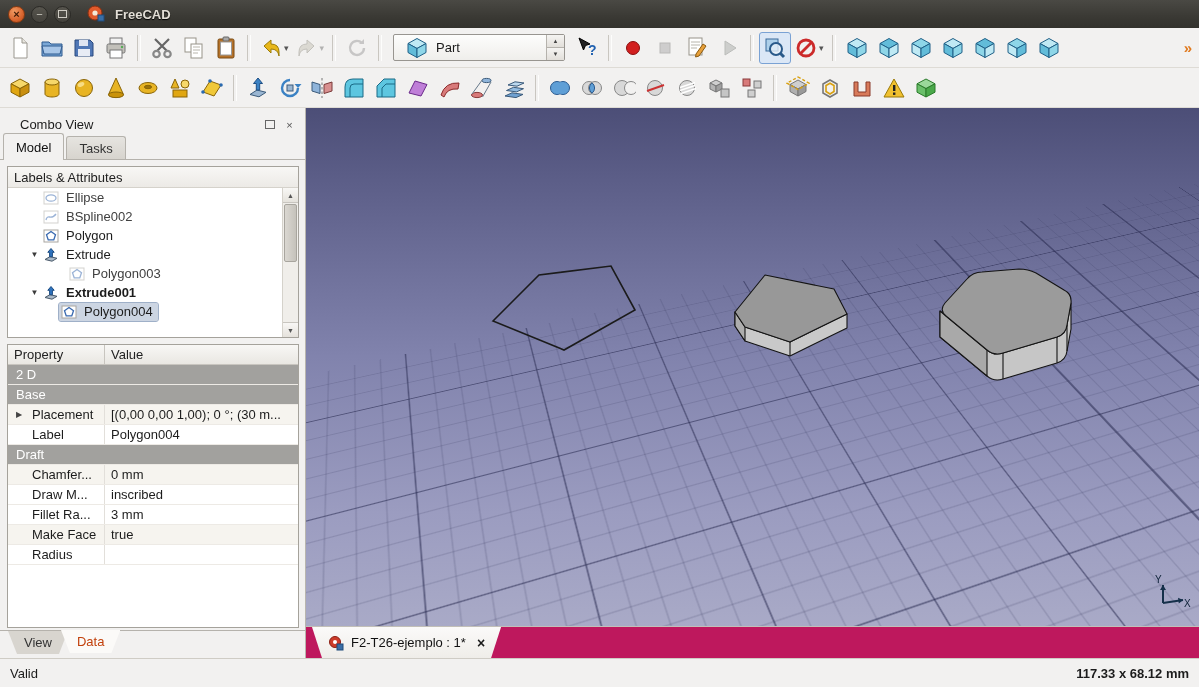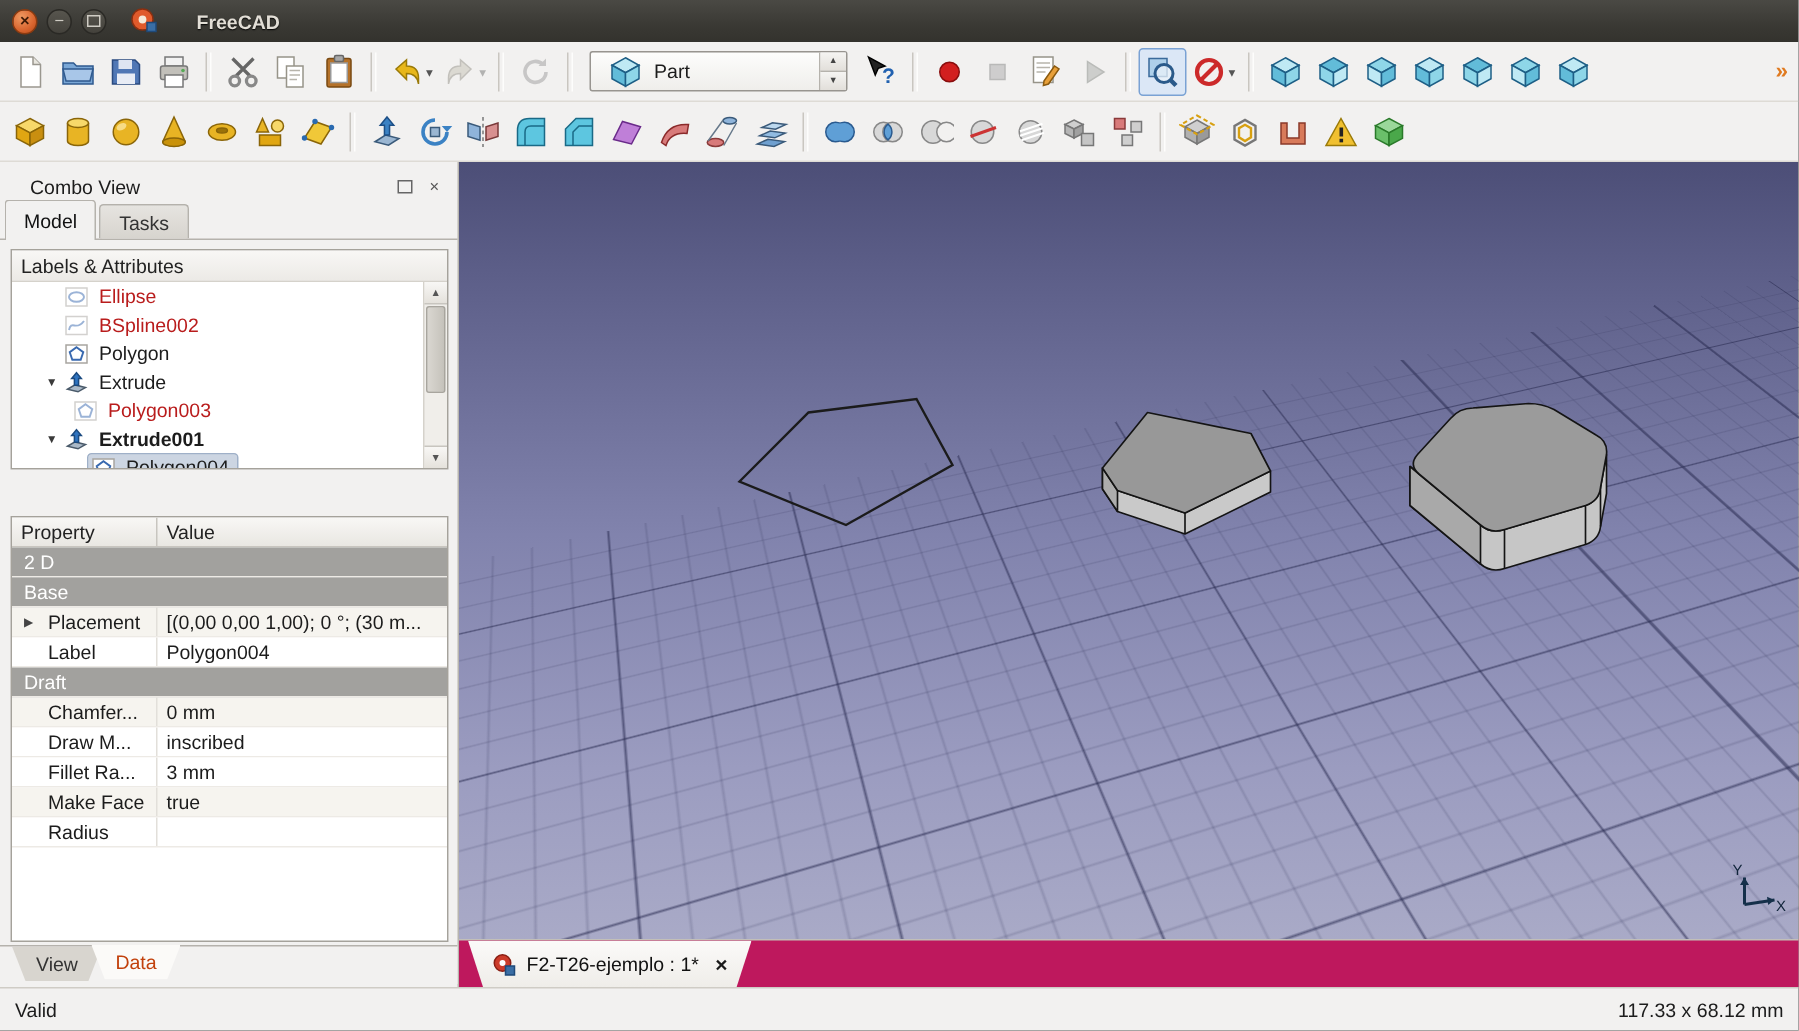--- a/index.html
+++ b/index.html
@@ -11,21 +11,21 @@
     background:linear-gradient(#4a4944,#3a3934 60%,#33322d);
     display:flex;align-items:center;padding:0 8px;gap:6px;box-sizing:border-box;}
   .winbtn{width:17px;height:17px;border-radius:50%;display:flex;align-items:center;
     justify-content:center;font-size:11px;line-height:1;box-sizing:border-box;}
   .winbtn.close{background:radial-gradient(circle at 35% 30%,#f09a62,#d9652f 60%,#b44a18);
     border:1px solid #8a3a10;color:#3f1a06;font-weight:bold;}
   .winbtn.min,.winbtn.max{background:linear-gradient(#57554e,#44423c);
     border:1px solid #2a2925;color:#cfccc4;}
   .maxglyph{width:7px;height:6px;border:1px solid #cfccc4;}
   .appicon{margin-left:10px;display:flex;}
-  .apptitle{color:#e2ded6;font-weight:bold;text-shadow:0 1px 1px #000;margin-left:20px;}
+  .apptitle{color:#e2ded6;font-weight:bold;text-shadow:0 1px 1px #000;margin-left:4px;}
   
   .toolbar{position:absolute;left:0;right:0;display:flex;align-items:center;
     padding:0 4px;background:#f2f1f0;border-bottom:1px solid #dedbd5;box-sizing:border-box;}
   #tb1{top:28px;height:40px;}
   #tb2{top:68px;height:40px;}
   .tbtn{display:flex;align-items:center;justify-content:center;height:32px;min-width:32px;
     border:1px solid transparent;background:transparent;border-radius:3px;padding:0 2px;
     font-family:inherit;cursor:default;}
   .tbtn.active{background:#dbe7f6;border-color:#7aa2d4;}
   .tbtn.dis{opacity:.4;filter:grayscale(.9);}
@@ -48,30 +48,30 @@
   .cv-hbtns{margin-left:auto;display:flex;gap:5px;align-items:center;}
   .cv-hbtn{width:15px;height:15px;display:flex;align-items:center;justify-content:center;
     color:#555;font-size:11px;}
   .cv-float{width:8px;height:7px;border:1px solid #666;}
   .cv-tabs{position:absolute;left:0;top:25px;right:0;height:27px;display:flex;align-items:flex-end;
     padding-left:3px;border-bottom:1px solid #b5b2ac;box-sizing:border-box;}
   .tab{height:22px;padding:0 12px;display:flex;align-items:center;border:1px solid #b5b2ac;
     border-bottom:none;border-radius:3px 3px 0 0;background:linear-gradient(#e6e4e0,#d7d4ce);
     margin-right:2px;color:#333;}
   .tab.active{background:#f2f1f0;height:26px;margin-bottom:-1px;color:#111;}
-  .tree-box{position:absolute;left:7px;top:58px;width:292px;height:147px;background:#fff;
+  .tree-box{position:absolute;left:7px;top:58px;width:292px;height:172px;background:#fff;
     border:1px solid #a5a29b;box-sizing:border-box;overflow:hidden;}
   .tree-head{height:20px;background:linear-gradient(#f8f7f5,#eceae6);border-bottom:1px solid #d5d2cb;
     display:flex;align-items:center;padding:0 6px;color:#222;}
   .tree-rows{position:absolute;left:0;top:21px;right:15px;bottom:0;overflow:hidden;}
   .trow{height:19px;display:flex;align-items:center;white-space:nowrap;box-sizing:border-box;}
   .trow .exp{width:13px;text-align:center;font-size:8px;color:#3a3a3a;flex:none;}
   .ticon16{width:16px;height:16px;margin-right:4px;flex:none;display:flex;}
   .tlabel{padding:0 3px;}
-  .trow.dim .tlabel{color:#b91c1c;}
+  .trow.dim .tlabel{color:#404040;}
   .trow.dim .ticon16{opacity:.5;}
   .trow.bold .tlabel{font-weight:bold;}
   .selwrap{display:flex;align-items:center;border-radius:2px;padding:1px 2px;}
   .trow.selected .selwrap{background:#ccd5e2;outline:1px solid #9fb0c8;}
   .vscroll{position:absolute;top:21px;right:0;bottom:0;width:15px;background:#f0eeea;
     border-left:1px solid #d5d2cb;}
   .vs-btn{height:14px;display:flex;align-items:center;justify-content:center;font-size:7px;color:#555;
     background:linear-gradient(#f8f7f5,#e5e2dc);border-bottom:1px solid #c8c5bf;}
   .vs-btn.down{position:absolute;bottom:0;left:0;right:0;border-top:1px solid #c8c5bf;border-bottom:none;}
   .vs-thumb{position:absolute;left:1px;right:1px;top:16px;height:56px;
@@ -122,21 +122,21 @@
   
   .doctabs{position:absolute;left:306px;top:626px;width:893px;height:32px;background:#be185d;
     border-top:1px solid #c2bfb8;display:flex;align-items:stretch;padding-left:6px;box-sizing:border-box;}
   .doctab{display:flex;align-items:center;gap:7px;padding:0 16px;
     background:linear-gradient(#fbfaf9,#efede9);
     clip-path:polygon(0 0,100% 0,calc(100% - 10px) 100%,10px 100%);color:#111;}
   .closex{font-weight:bold;font-size:14px;color:#1a1a1a;margin-left:4px;}
   
   .statusbar{position:absolute;left:0;bottom:0;right:0;height:29px;background:#f2f1f0;
     border-top:1px solid #cfccc5;display:flex;align-items:center;padding:0 10px;box-sizing:border-box;justify-content:flex-end;}
-  .statusbar .right{margin-left:auto;}
+  .statusbar .right{margin-left:auto;font-weight:bold;}
 </style>
 </head>
 <body>
 
 <div class="window">
 
   <div class="titlebar">
     <span class="winbtn close">×</span>
     <span class="winbtn min">−</span>
     <span class="winbtn max">
@@ -685,21 +685,21 @@
             <span class="selwrap">
               <span class="ticon16">
                 <svg width="16" height="16" viewBox="0 0 16 16">
                   <path d="M2 12.5 7 9.6l7 1.7-5 2.9Z" fill="#aab9c8" stroke="#4a5a6a"></path>
                   <path d="M8 1.5l3.2 3.8h-1.8v4.5H6.6V5.3H4.8Z" fill="#2f74c0" stroke="#1a4a80"></path>
                 </svg>
               </span>
               <span class="tlabel">Extrude</span>
             </span>
           </div>
-          <div class="trow dim" style="padding-left: 26px; text-align: right;">
+          <div class="trow dim" style="padding-left: 46px; text-align: right;">
             <span class="exp"></span>
             <span class="selwrap">
               <span class="ticon16">
                 <svg width="16" height="16" viewBox="0 0 16 16">
                   <rect x="1" y="2" width="14" height="12" fill="#fff" stroke="#a8a5a0"></rect>
                   <path d="M8 3.5 12.5 6.8 10.8 11.8H5.2L3.5 6.8Z" fill="none" stroke="#3a6ab0" stroke-width="1.3"></path>
                 </svg>
               </span>
               <span class="tlabel">Polygon003</span>
             </span>

